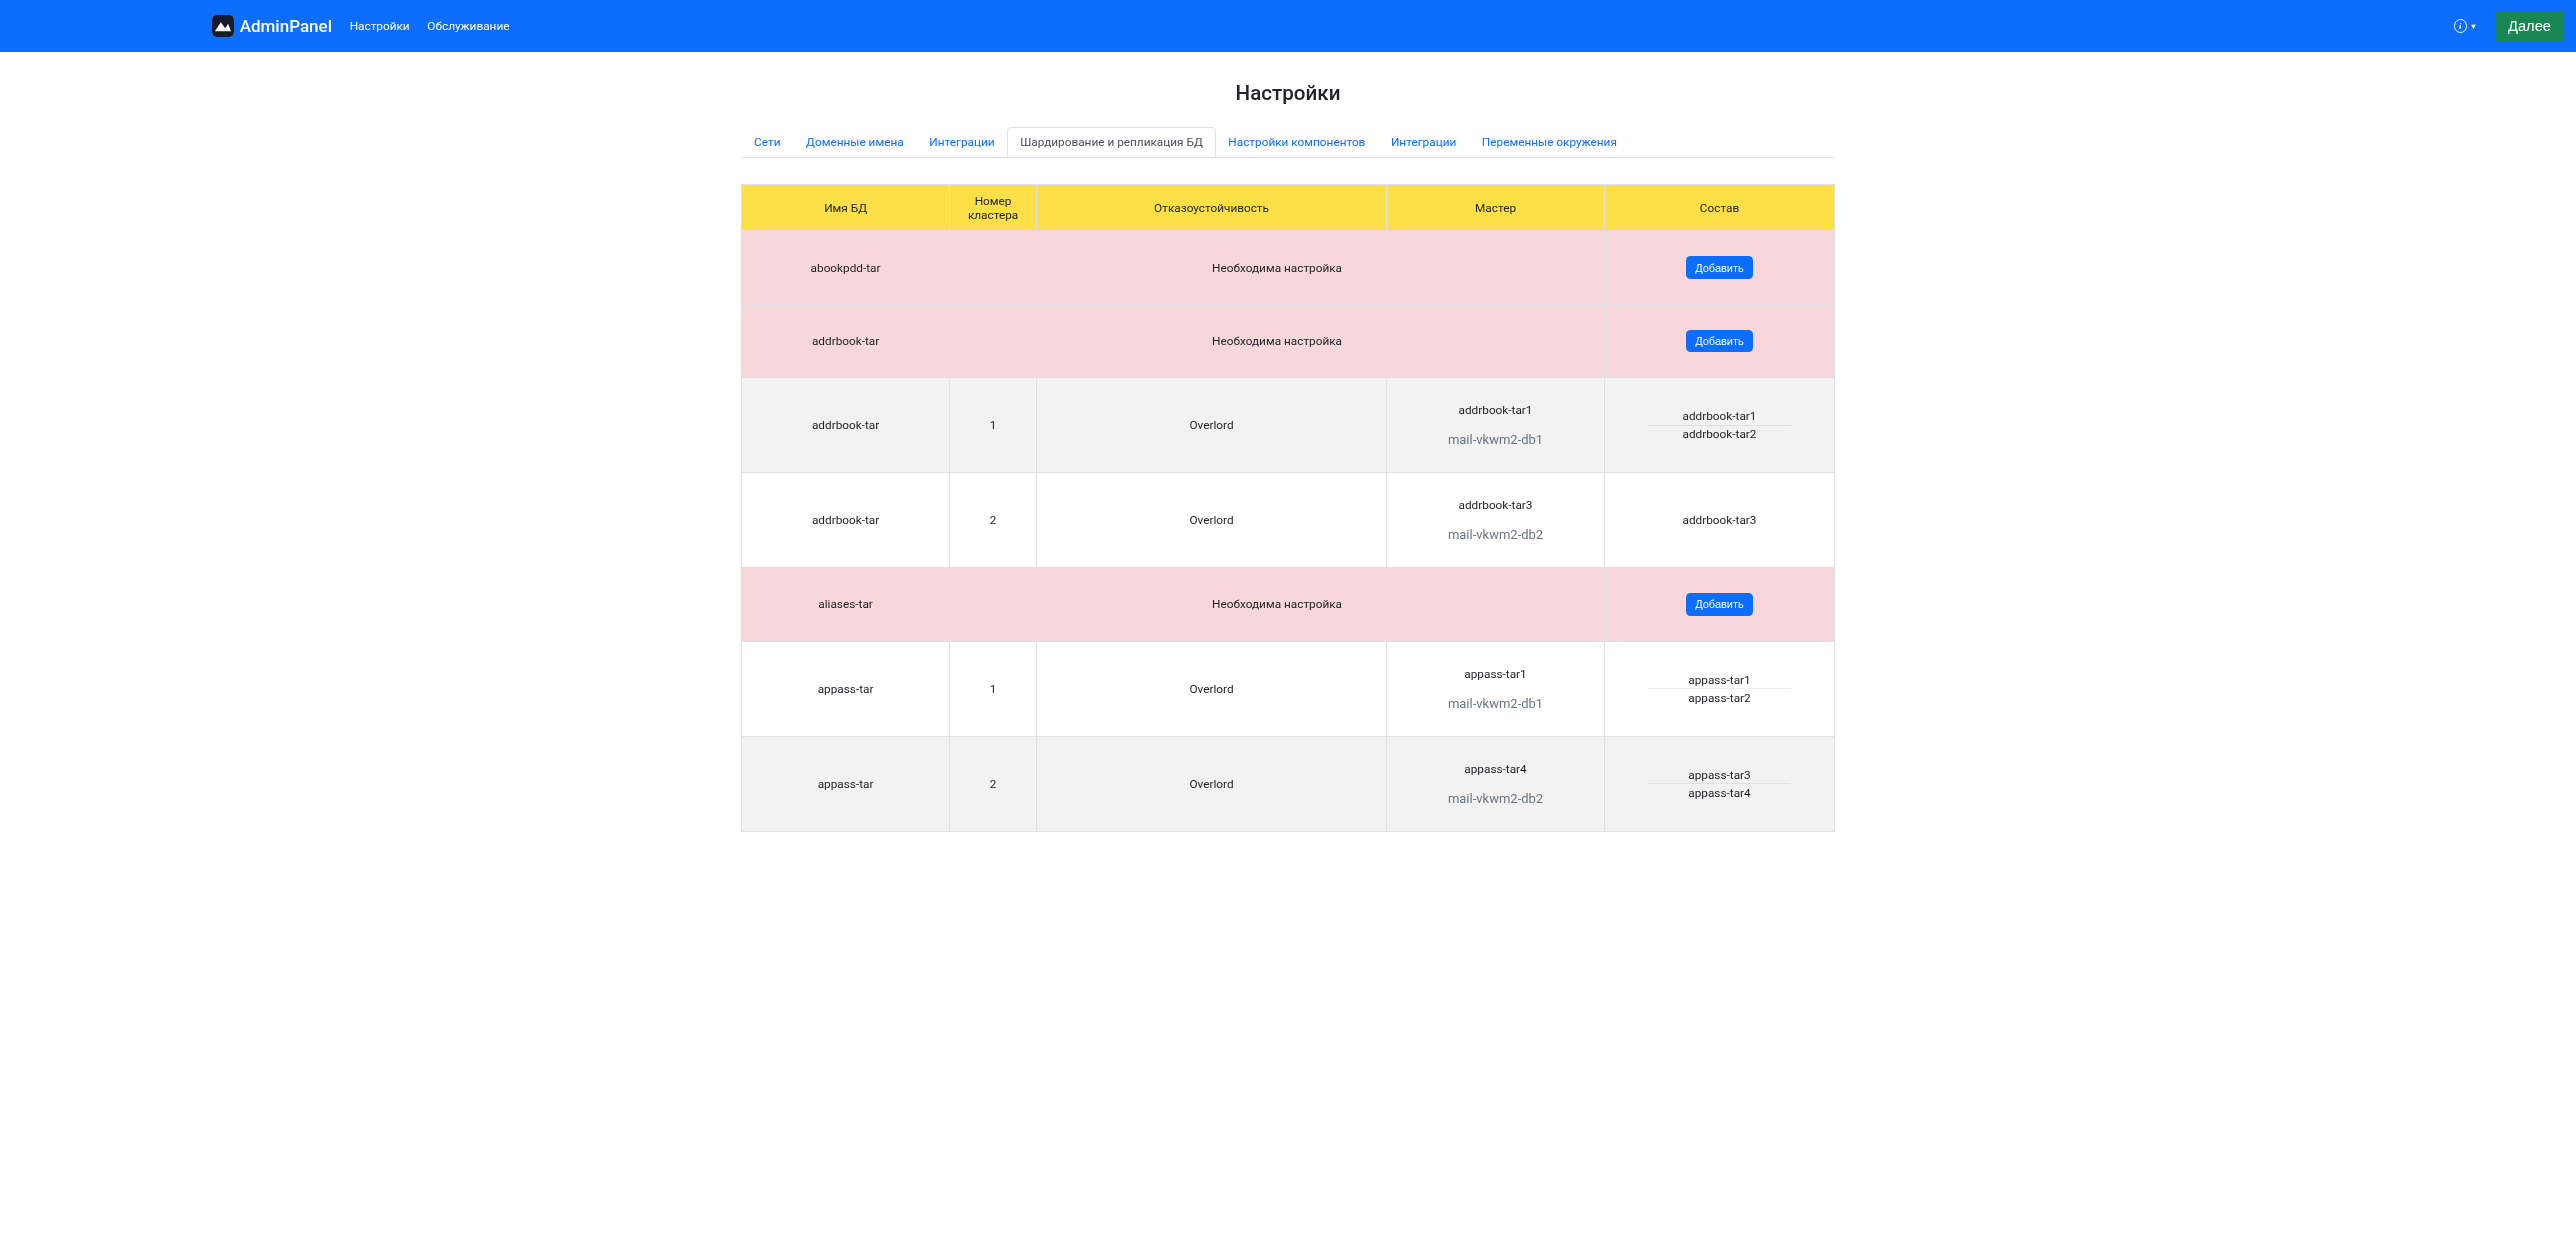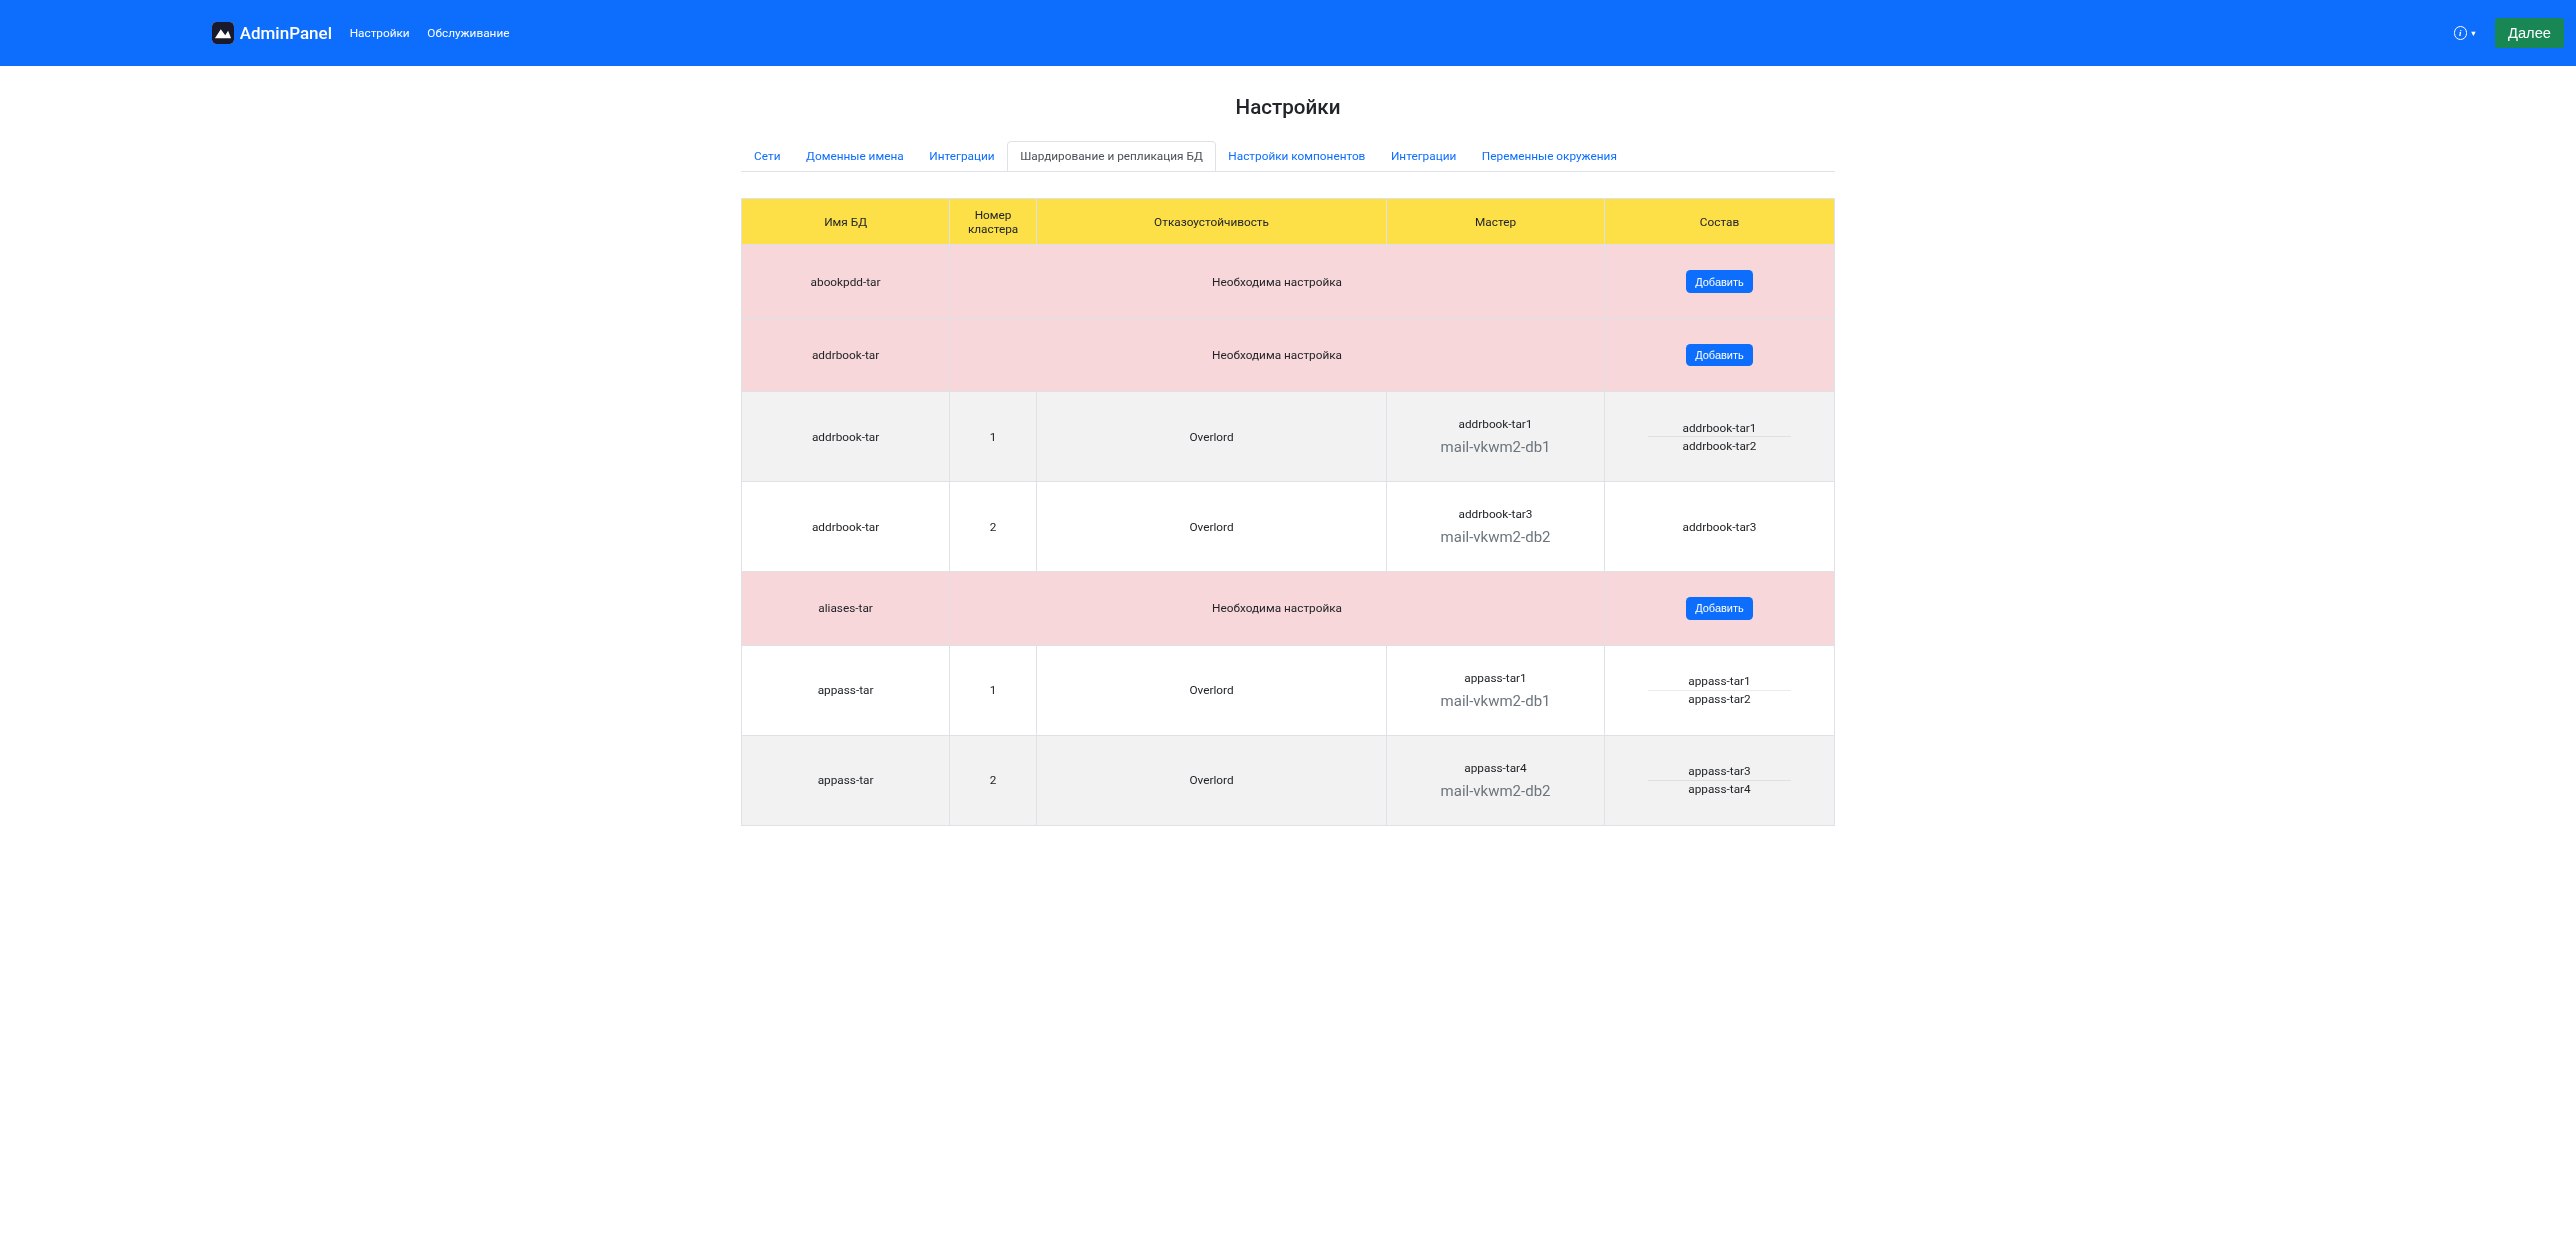--- a/index.html
+++ b/index.html
@@ -1,17 +1,17 @@
 <!DOCTYPE html>
 <html style="font-size:11.8px"><head>
   <meta charset="utf-8">
   <style>
     * { box-sizing: border-box; margin: 0; padding: 0; }
     body { font-family: -apple-system, BlinkMacSystemFont, "Segoe UI", Roboto, "Helvetica Neue", Arial, sans-serif; font-size: 11.8px; color: #212529; }
-    .navbar { background: #0d6efd; display: flex; align-items: center; padding: 5.9px 11.8px; height: 66px; }
+    .navbar { background: #0d6efd; display: flex; align-items: center; padding: 5.9px 11.8px; height: 52px; }
     .navbar-brand { display: flex; align-items: center; margin-left: 200px; margin-right: 11.8px; text-decoration: none; }
     .brand-logo { width: 22px; height: 22px; background: #fff; border-radius: 4.4px; position: relative; margin-right: 5.9px; display: flex; align-items: center; justify-content: center; }
     .brand-logo svg { width: 22px; height: 22px; }
     .brand-text { color: #fff; font-size: 17px; font-weight: 500; }
     .nav-links { display: flex; gap: 5.9px; }
     .nav-link { color: #fff; text-decoration: none; padding: 5.9px; font-size: 11.8px; }
     .nav-spacer { flex: 1; }
     .nav-info { display: flex; align-items: center; color: #fff; cursor: pointer; margin-right: 11.8px; padding: 5.9px; }
     .nav-info .info-icon { width: 13.2px; height: 13.2px; border: 1.5px solid #fff; border-radius: 50%; display: inline-flex; align-items: center; justify-content: center; font-size: 8.8px; font-weight: bold; font-style: italic; font-family: serif; }
     .nav-info .caret { margin-left: 2.9px; font-size: 7.4px; }
@@ -23,21 +23,21 @@
     .tab.active { color: #495057; background: #fff; border-color: #dee2e6; margin-bottom: -0.7px; }
     .action-row { display: flex; justify-content: space-between; margin: 0 221px 14.7px; }
     .btn-primary { background: #0d6efd; color: #fff; border: none; padding: 5.9px 10.3px; font-size: 11.8px; border-radius: 4.4px; cursor: pointer; }
     .table { width: 100%; border-collapse: collapse; border: 0.7px solid #dee2e6; }
     .table th { padding: 8.8px; font-weight: 400; border: 0.7px solid #dee2e6; background: #fde047; }
     .table td { text-align: center; padding: 25px; border-left: 0.7px solid #dee2e6; border-right: 0.7px solid #dee2e6; vertical-align: middle; }
     .table tbody tr { border-top: 0.7px solid #dee2e6; }
     .row-pink { background: #f8d7da; }
     .row-gray { background: #f2f2f2; }
     .row-white { background: #fff; }
-    .sub-text { color: #6c757d; font-size: 15px; display: block; margin-top: 7px; }
+    .sub-text { color: #6c757d; font-size: 13px; display: block; margin-top: 15px; }
     .composition-list { display: flex; flex-direction: column; align-items: center; }
     .composition-item { padding: 1.5px 0; width: 80%; }
     .composition-item:not(:last-child) { border-bottom: 0.7px solid rgba(0,0,0,0.08); }
     .btn-add { background: #0d6efd; color: #fff; border: none; padding: 5.2px 9.6px; font-size: 11px; border-radius: 4.4px; cursor: pointer; }
     .col-name { width: 19%; }
     .col-cluster { width: 8%; }
     .col-fault { width: 32%; }
     .col-master { width: 20%; }
     .col-comp { width: 21%; }
   </style>

